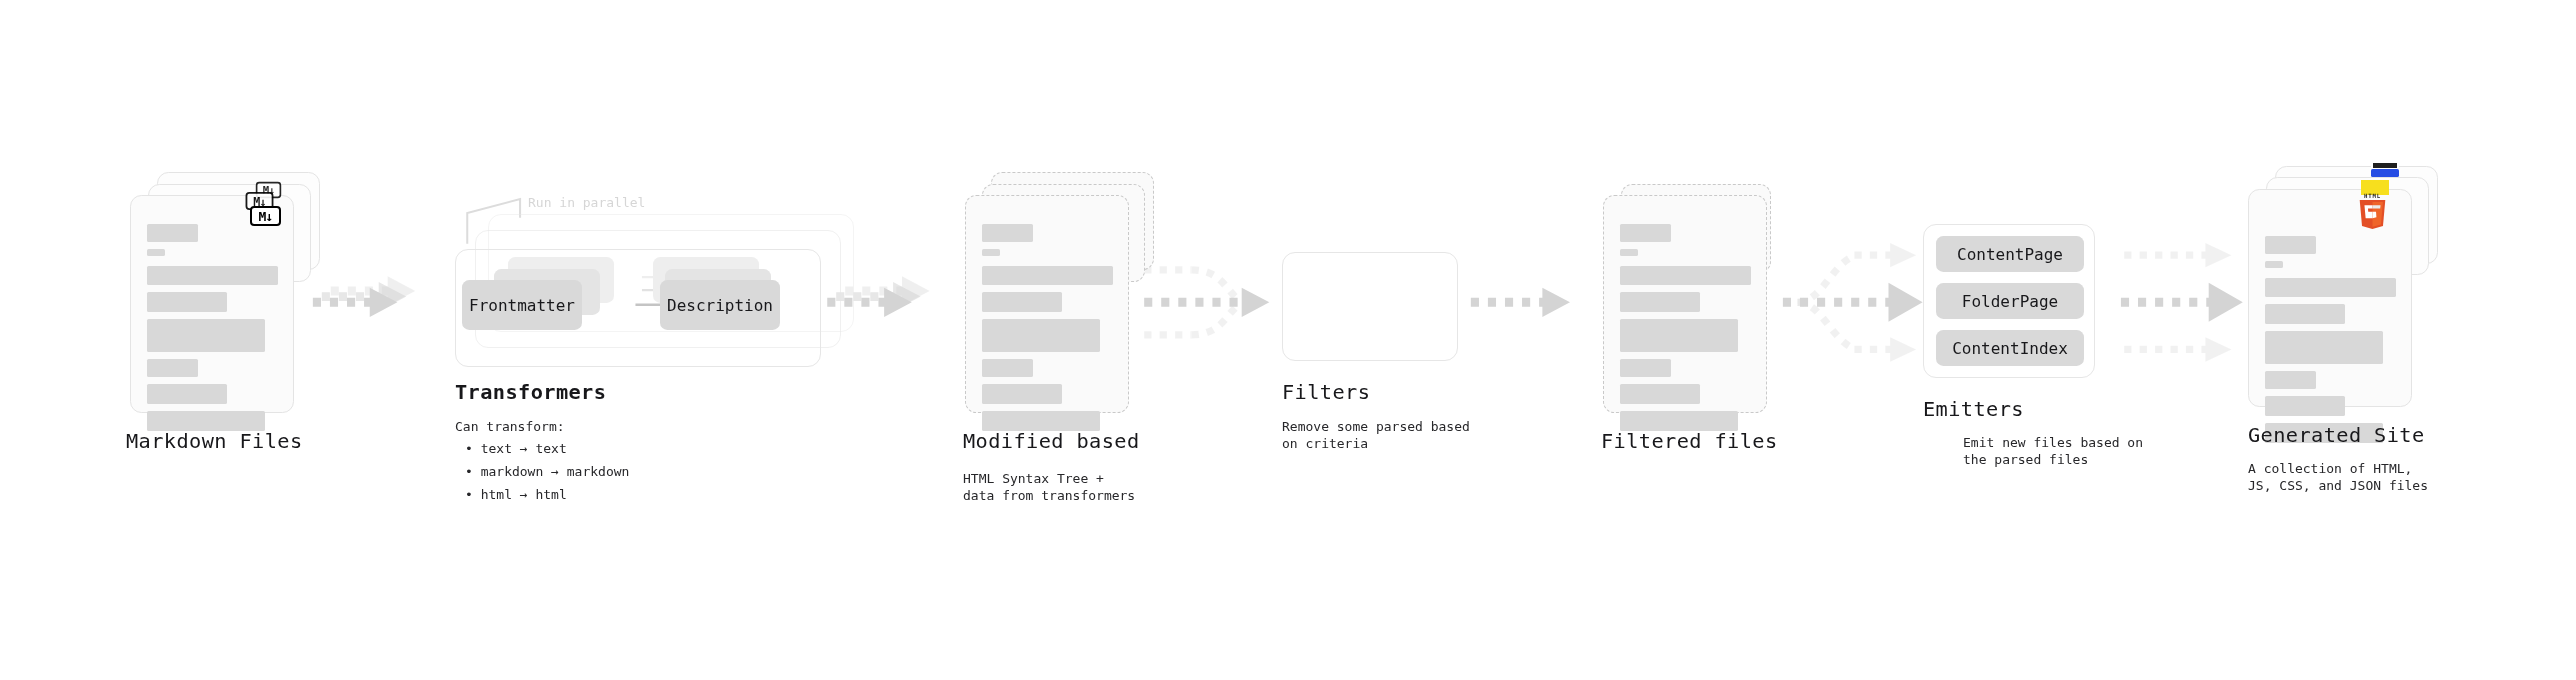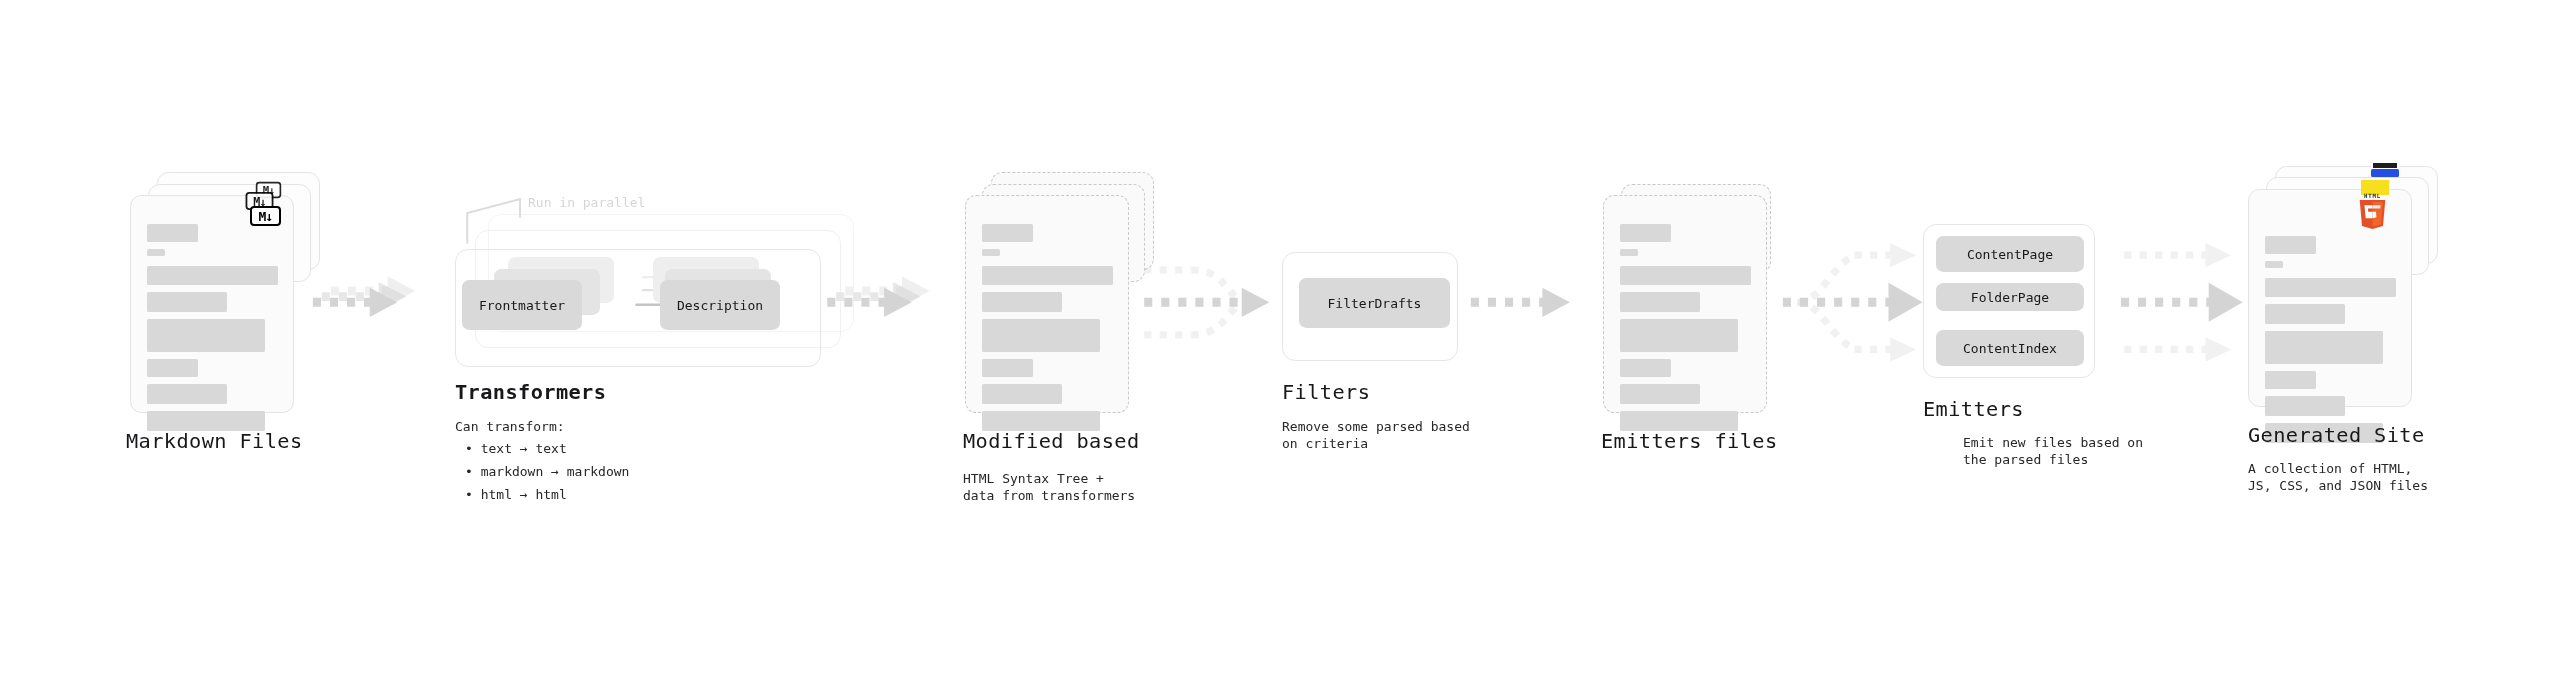--- a/index.html
+++ b/index.html
@@ -64,21 +64,21 @@
     position: absolute;
     border: 1.6px solid #e6e6e6;
     border-radius: 13px;
     background: transparent;
   }
   .pill {
     position: absolute;
     background: #d9d9d9;
     border-radius: 7.3px;
     display: flex; align-items: center; justify-content: center;
-    font-size: 13px; color: #18181b; white-space: nowrap;
+    font-size: 16px; color: #18181b; white-space: nowrap;
   }
   .pill.l2 { background: #e4e4e4; }
   .pill.l3 { background: #eeeeee; }
 
   svg.ov { position: absolute; left: 0; top: 0; overflow: visible; }
 </style>
 </head>
 <body>
 
 <div id="stage">
@@ -238,45 +238,44 @@
         <div class="ln" style="width:80px;height:19.5px;"></div>
         <div class="ln" style="width:118px;height:19.5px;"></div>
       </div>
     </div>
   </div>
   <div class="title" style="left:963px; top:429px;">Modified based</div>
   <div class="sub" style="left:963px; top:470px;">HTML Syntax Tree +
 data from transformers</div>
 
   <div class="obox" style="left:1282px; top:252px; width:176px; height:109px;"></div>
-  <div class="pill" style="left:1299px; top:278px; width:151px; height:50px;">FilterDrafts</div>
   <div class="title" style="left:1282px; top:380px;">Filters</div>
   <div class="sub" style="left:1282px; top:418px;">Remove some parsed based
 on criteria</div>
 
   <div class="card-stack">
     <div class="card dashed" style="left:1621px; top:184px; width:150px; height:89px;"></div>
     <div class="card dashed" style="left:1603px; top:195px; width:164px; height:218px;">
       <div class="card-lines">
         <div class="ln" style="width:51px;height:18px;"></div>
         <div class="ln" style="width:18px;height:6.5px;margin-bottom:9.8px;"></div>
         <div class="ln" style="width:131px;height:19.5px;"></div>
         <div class="ln" style="width:80px;height:19.5px;"></div>
         <div class="ln" style="width:118px;height:32.5px;"></div>
         <div class="ln" style="width:51px;height:18px;"></div>
         <div class="ln" style="width:80px;height:19.5px;"></div>
         <div class="ln" style="width:118px;height:19.5px;"></div>
       </div>
     </div>
   </div>
-  <div class="title" style="left:1601px; top:429px;">Emitters files</div>
+  <div class="title" style="left:1601px; top:429px;">Filtered files</div>
 
   <div class="obox" style="left:1923px; top:224px; width:172px; height:154px;"></div>
   <div class="pill" style="left:1936px; top:236px; width:148px; height:36px;">ContentPage</div>
-  <div class="pill" style="left:1936px; top:283px; width:148px; height:28px;">FolderPage</div>
+  <div class="pill" style="left:1936px; top:283px; width:148px; height:36px;">FolderPage</div>
   <div class="pill" style="left:1936px; top:330px; width:148px; height:36px;">ContentIndex</div>
   <div class="title" style="left:1923px; top:397px;">Emitters</div>
   <div class="sub" style="left:1963px; top:434px;">Emit new files based on
 the parsed files</div>
 
   <div class="card-stack">
     <div class="card back2" style="left:2275px; top:166px; width:163px; height:98px;"></div>
     <div class="card back2" style="left:2266px; top:177px; width:163px; height:98px;"></div>
     <div class="card" style="left:2248px; top:189px; width:164px; height:218px;">
       <div class="card-lines">

